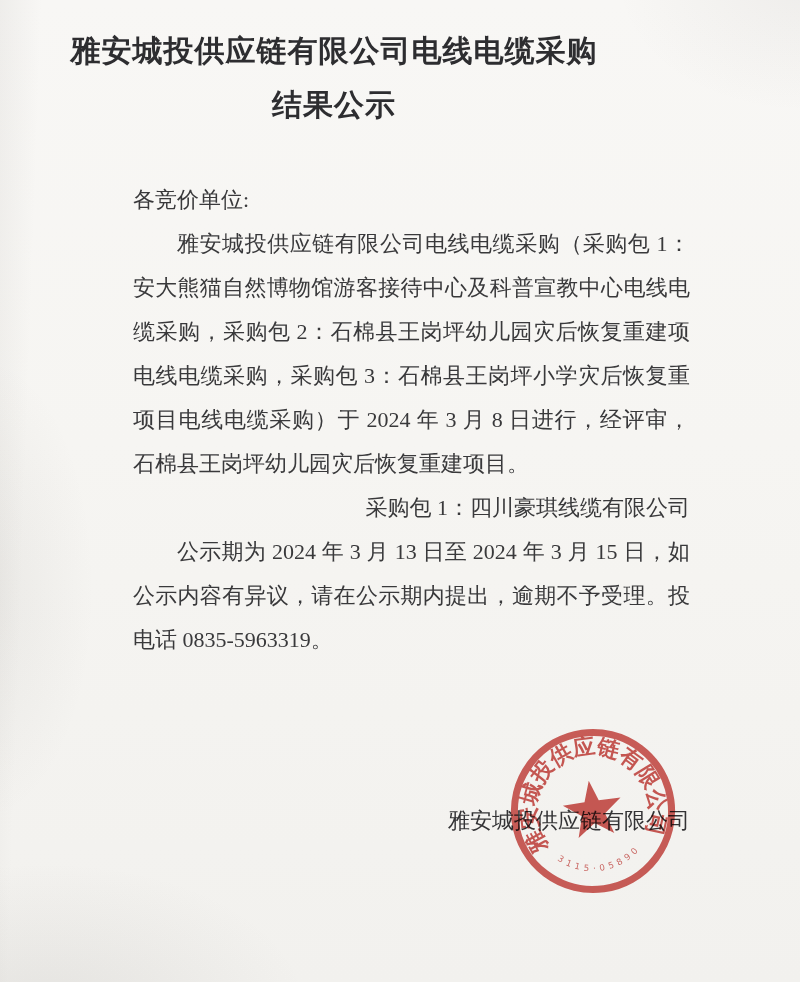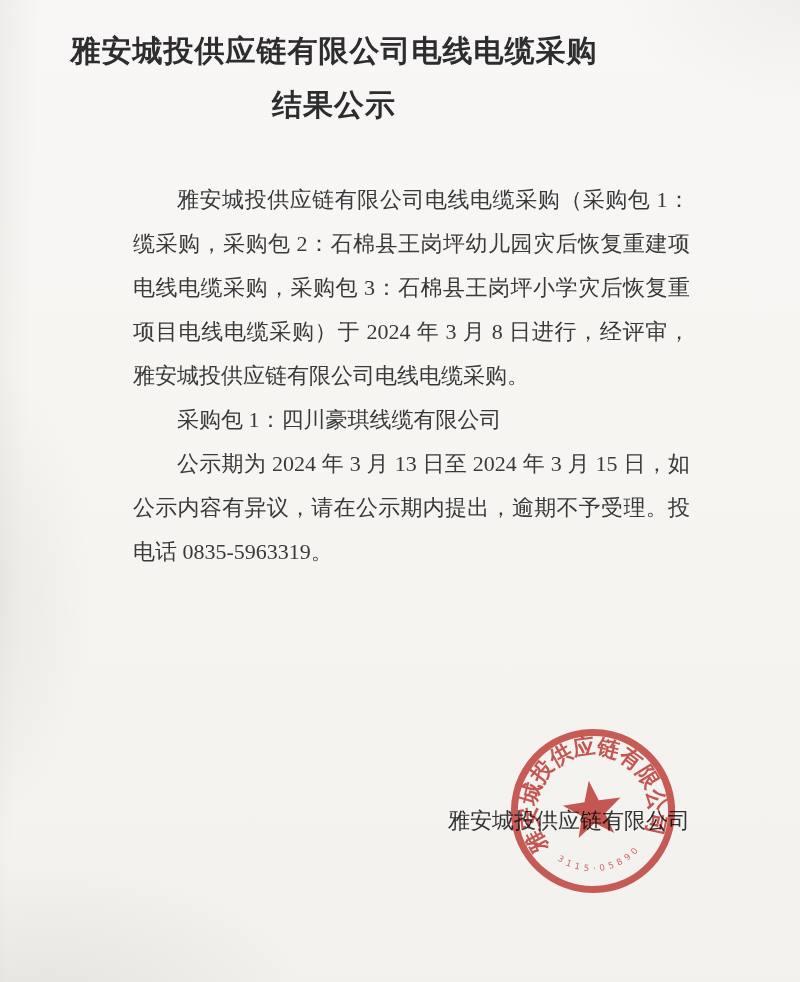--- a/index.html
+++ b/index.html
@@ -23,21 +23,21 @@
     letter-spacing: 1px; line-height: 30px;
   }
   .title-line2 { margin-top: 24px; }
   .content {
     position: absolute; top: 178px; left: 133px; width: 557px;
     font-size: 22px; color: #39393b;
   }
   .line { height: 44px; line-height: 44px; overflow: hidden; }
   .just { text-align: justify; text-align-last: justify; }
   .indent { text-indent: 44px; }
-  .pkg { text-indent: 44px; }
+  .pkg { text-indent: 44px; text-align: right; }
   .signature-block { position: absolute; top: 798px; right: 110px; text-align: right; font-size: 22px; color: #333335; }
   .signature-block .line { height: 46px; line-height: 46px; }
   .stamp {
     position: absolute; left: 491px; top: 709px; width: 204px; height: 204px;
     transform: rotate(-8deg);
     mix-blend-mode: multiply;
     opacity: 0.93;
   }
   .stamp svg { width: 100%; height: 100%; }
   .seal-arc-text {
@@ -50,26 +50,28 @@
 <body>
 
 <div class="paper">
 
   <div class="title-block">
     <div class="title-line">雅安城投供应链有限公司电线电缆采购</div>
     <div class="title-line title-line2">结果公示</div>
   </div>
 
   <div class="content">
+    <div class="line">各竞价单位:</div>
 
     <div class="line just indent">雅安城投供应链有限公司电线电缆采购（采购包 1：雅</div>
+    <div class="line just">安大熊猫自然博物馆游客接待中心及科普宣教中心电线电</div>
     <div class="line just">缆采购，采购包 2：石棉县王岗坪幼儿园灾后恢复重建项目</div>
     <div class="line just">电线电缆采购，采购包 3：石棉县王岗坪小学灾后恢复重建</div>
     <div class="line just">项目电线电缆采购）于 2024 年 3 月 8 日进行，经评审，推</div>
-    <div class="line">雅安城投供应链有限公司电线电缆采购。</div>
+    <div class="line">石棉县王岗坪幼儿园灾后恢复重建项目。</div>
 
     <div class="line pkg">采购包 1：四川豪琪线缆有限公司</div>
 
     <div class="line just indent">公示期为 2024 年 3 月 13 日至 2024 年 3 月 15 日，如对</div>
     <div class="line just">公示内容有异议，请在公示期内提出，逾期不予受理。投诉</div>
     <div class="line">电话 0835-5963319。</div>
   </div>
 
   <div class="signature-block">
     <div class="line">雅安城投供应链有限公司</div>

